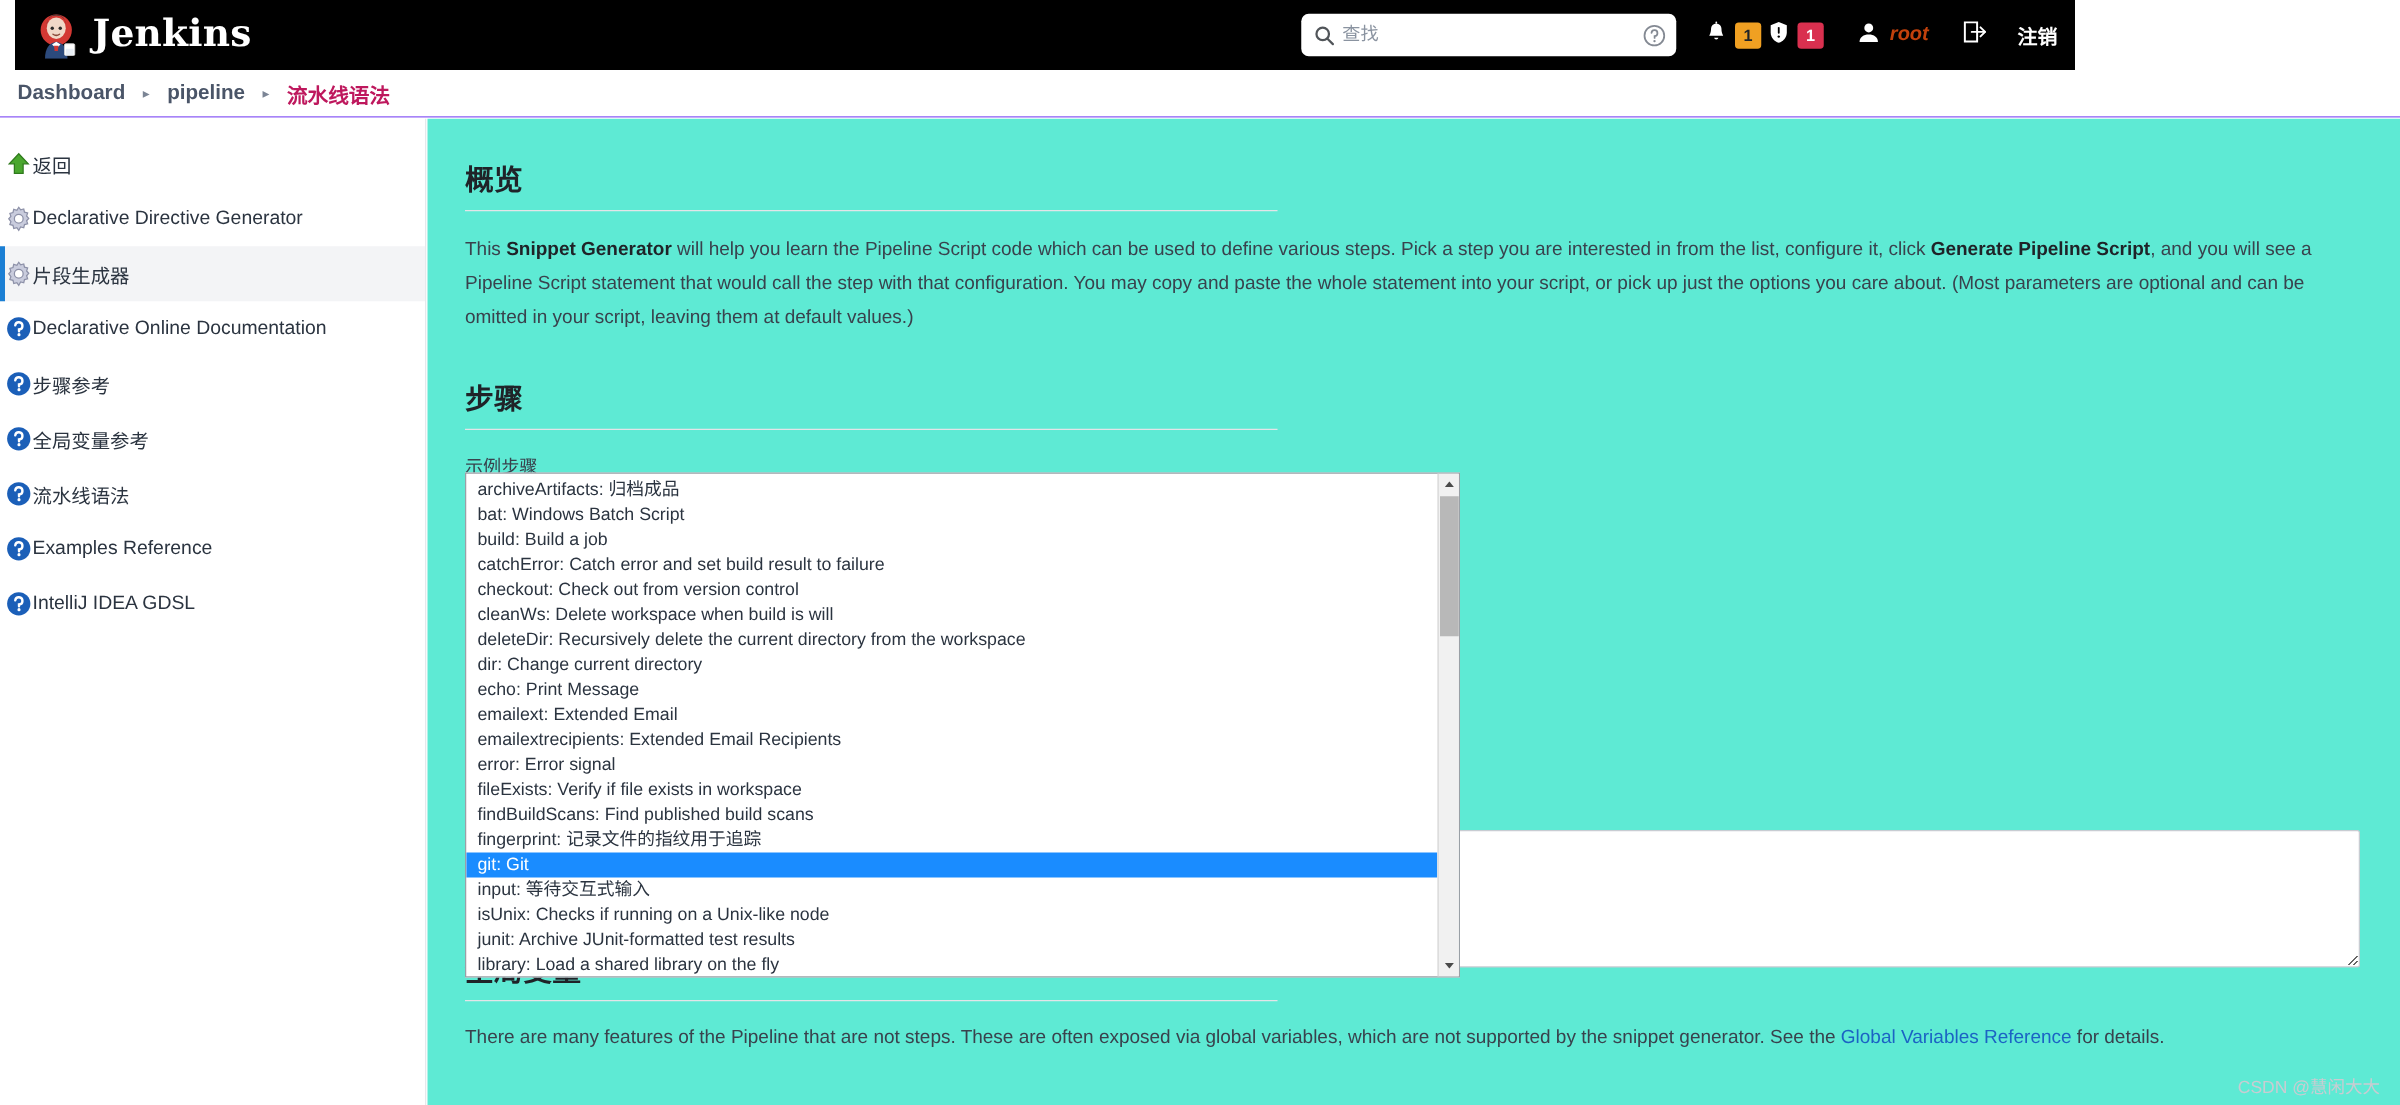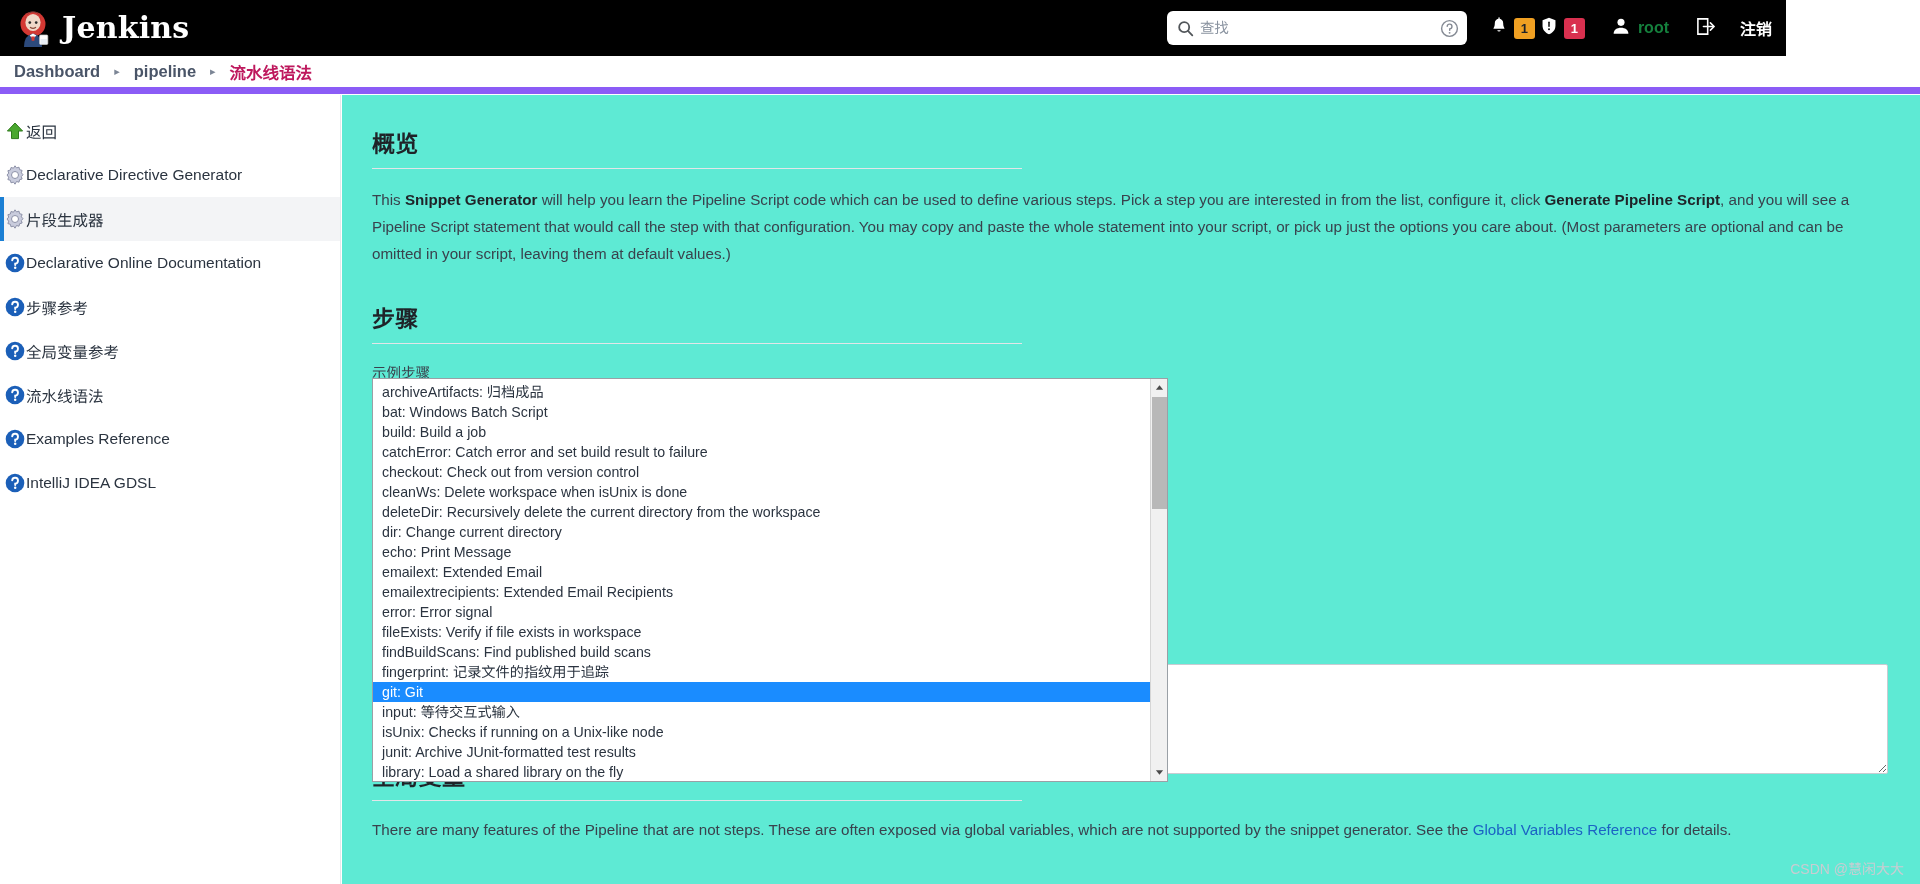--- a/index.html
+++ b/index.html
@@ -8,22 +8,22 @@
     margin: 0; padding: 0;
     width: 1920px; height: 884px;
     overflow: hidden;
     background: #fff;
     font-family: "Liberation Sans", "DejaVu Sans", sans-serif;
     -webkit-font-smoothing: antialiased;
   }
 
   
   .topbar {
-    position: absolute; top: 0; left: 0;
-    width: 1786px; height: 56px;
+    position: absolute; top: 0; left: 12px;
+    width: 1648px; height: 56px;
     background: #000000;
     display: flex; align-items: center;
   }
   .brand {
     display: flex; align-items: center;
     margin-left: 14px; gap: 10px;
     text-decoration: none; cursor: pointer;
   }
   .brand-logo {
     width: 38px; height: 38px;
@@ -76,36 +76,36 @@
     padding: 0 4px; line-height: 1;
   }
   .badge-amber { background: #f0a022; color: #1f2328; }
   .badge-red   { background: #d9304f; }
 
   .userbox {
     display: flex; align-items: center; gap: 7px;
     margin-left: 22px; cursor: pointer;
   }
   .userbox .uname {
-    color: #15803d; font-size: 16px; font-weight: 600;
+    color: #c2410c; font-size: 16px; font-weight: 600; font-style: italic;
   }
   .logoutbox {
     display: flex; align-items: center; gap: 24px;
     margin-left: 26px; cursor: pointer;
   }
   .logoutbox .ltext {
     color: #ffffff; font-size: 16px; font-weight: 600;
   }
 
   
   .crumbbar {
     position: absolute; top: 56px; left: 0;
     width: 1920px; height: 38px;
     background: #ffffff;
-    border-bottom: 7px solid #8b5cf6;
+    border-bottom: 1px solid #8b5cf6;
     display: flex; align-items: center;
     padding-left: 14px;
   }
   .crumb {
     font-size: 16.5px; font-weight: 700;
     color: #4a5568; text-decoration: none; cursor: pointer;
   }
   .crumb.last { color: #be185d; }
   .crumb-sep {
     color: #7b8595; font-size: 11px;
@@ -483,21 +483,21 @@
   <textarea class="gen-textarea" placeholder="" style=""></textarea>
 </div>
 
 <div class="listbox">
   <div class="listbox-items">
     <div class="lopt">archiveArtifacts: 归档成品</div>
     <div class="lopt">bat: Windows Batch Script</div>
     <div class="lopt">build: Build a job</div>
     <div class="lopt">catchError: Catch error and set build result to failure</div>
     <div class="lopt">checkout: Check out from version control</div>
-    <div class="lopt">cleanWs: Delete workspace when isUnix is done</div>
+    <div class="lopt">cleanWs: Delete workspace when build is will</div>
     <div class="lopt">deleteDir: Recursively delete the current directory from the workspace</div>
     <div class="lopt">dir: Change current directory</div>
     <div class="lopt">echo: Print Message</div>
     <div class="lopt">emailext: Extended Email</div>
     <div class="lopt">emailextrecipients: Extended Email Recipients</div>
     <div class="lopt">error: Error signal</div>
     <div class="lopt">fileExists: Verify if file exists in workspace</div>
     <div class="lopt">findBuildScans: Find published build scans</div>
     <div class="lopt">fingerprint: 记录文件的指纹用于追踪</div>
     <div class="lopt sel">git: Git</div>

